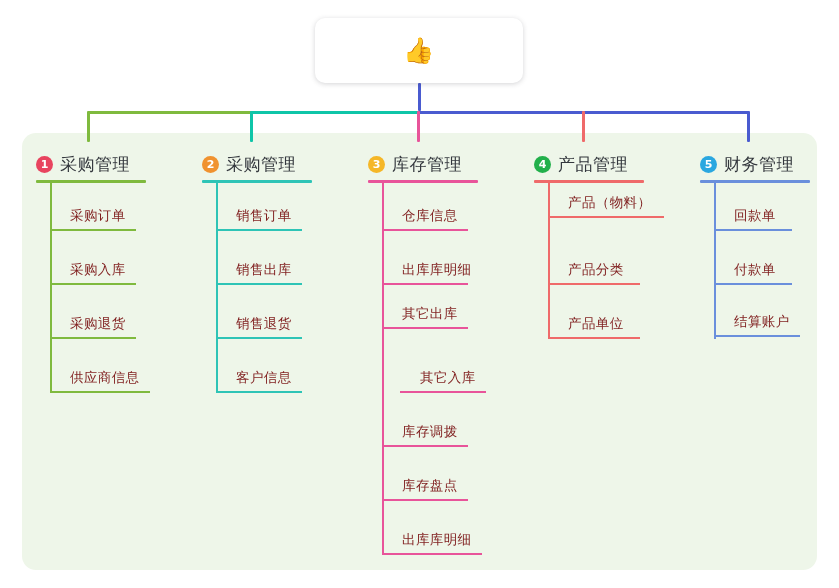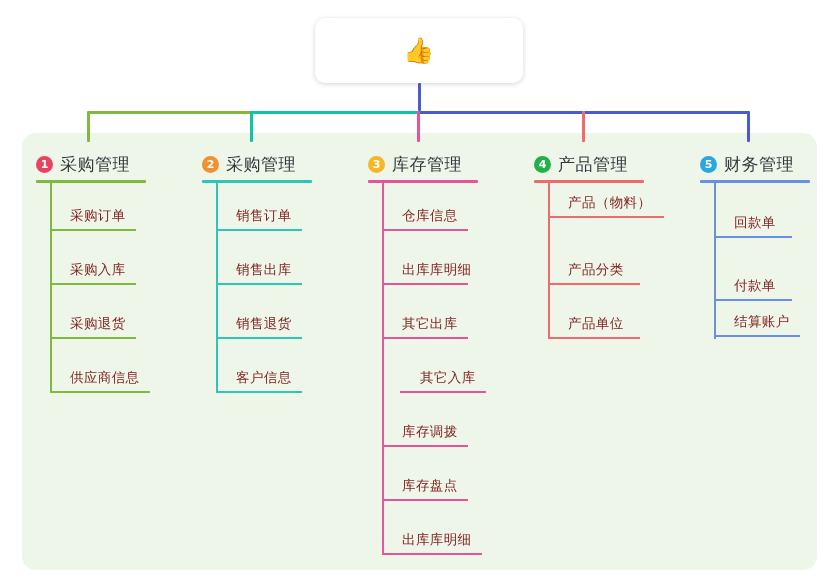--- a/index.html
+++ b/index.html
@@ -139,21 +139,21 @@
         <div class="head-rule" style="width: 110px; background: rgb(232, 84, 154);"></div>
         <div class="spine" style="height: 372px; background: rgb(232, 84, 154);"></div>
         <div class="item" style="top: 51px; height: 40px; width: 86px;">
           <span class="item-label">仓库信息</span>
           <div class="item-rule" style="width: 86px; background: rgb(232, 84, 154);"></div>
         </div>
         <div class="item" style="top: 105px; height: 40px; width: 86px;">
           <span class="item-label">出库库明细</span>
           <div class="item-rule" style="width: 86px; background: rgb(232, 84, 154);"></div>
         </div>
-        <div class="item" style="top: 159px; height: 40px; width: 86px;">
+        <div class="item" style="top: 149px; height: 40px; width: 86px;">
           <span class="item-label">其它出库</span>
           <div class="item-rule" style="width: 86px; background: rgb(232, 84, 154);"></div>
         </div>
         <div class="item" style="top: 213px; height: 40px; width: 86px; margin-left: 18px;">
           <span class="item-label">其它入库</span>
           <div class="item-rule" style="width: 86px; background: rgb(232, 84, 154);"></div>
         </div>
         <div class="item" style="top: 267px; height: 40px; width: 86px;">
           <span class="item-label">库存调拨</span>
           <div class="item-rule" style="width: 86px; background: rgb(232, 84, 154);"></div>
@@ -187,25 +187,25 @@
           <div class="item-rule" style="width: 92px; background: rgb(239, 106, 106);"></div>
         </div>
       </div>
       <div class="col" style="left: 700px; top: 140px;">
         <div class="col-head">
           <span class="badge" style="background: rgb(42, 167, 224);">5</span>
           <span class="col-title">财务管理</span>
         </div>
         <div class="head-rule" style="width: 110px; background: rgb(106, 143, 220);"></div>
         <div class="spine" style="height: 156px; background: rgb(106, 143, 220);"></div>
-        <div class="item" style="top: 58px; height: 40px; width: 78px;">
+        <div class="item" style="top: 51px; height: 40px; width: 78px;">
           <span class="item-label">回款单</span>
           <div class="item-rule" style="width: 78px; background: rgb(106, 143, 220);"></div>
         </div>
-        <div class="item" style="top: 121px; height: 40px; width: 78px; padding-left: 48px;">
+        <div class="item" style="top: 105px; height: 40px; width: 78px; padding-left: 48px;">
           <span class="item-label">付款单</span>
           <div class="item-rule" style="width: 78px; background: rgb(106, 143, 220);"></div>
         </div>
         <div class="item" style="top: 157px; height: 40px; width: 86px;">
           <span class="item-label">结算账户</span>
           <div class="item-rule" style="width: 86px; background: rgb(106, 143, 220);"></div>
         </div>
       </div>
     </div>
 </div>

